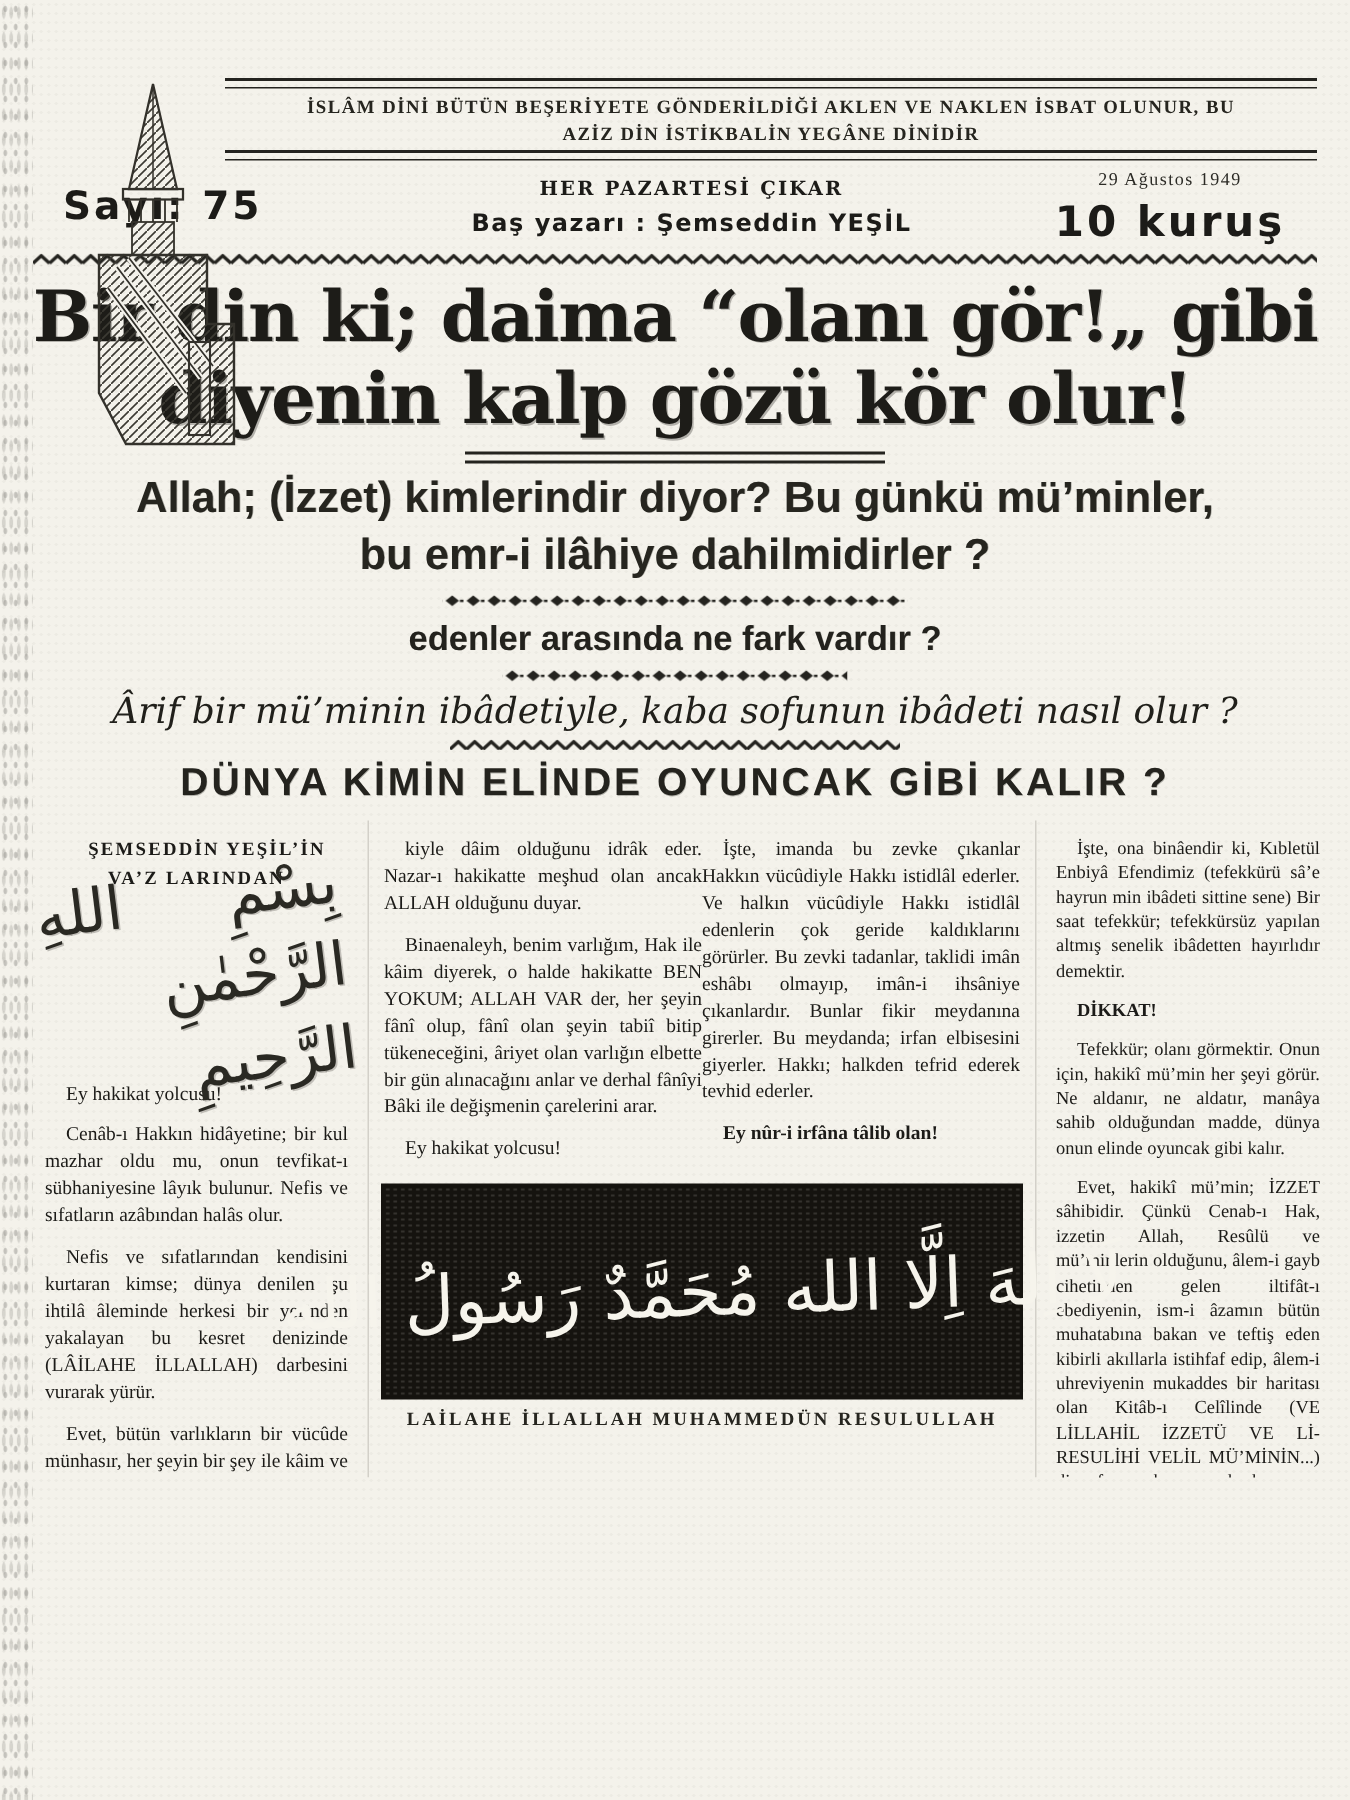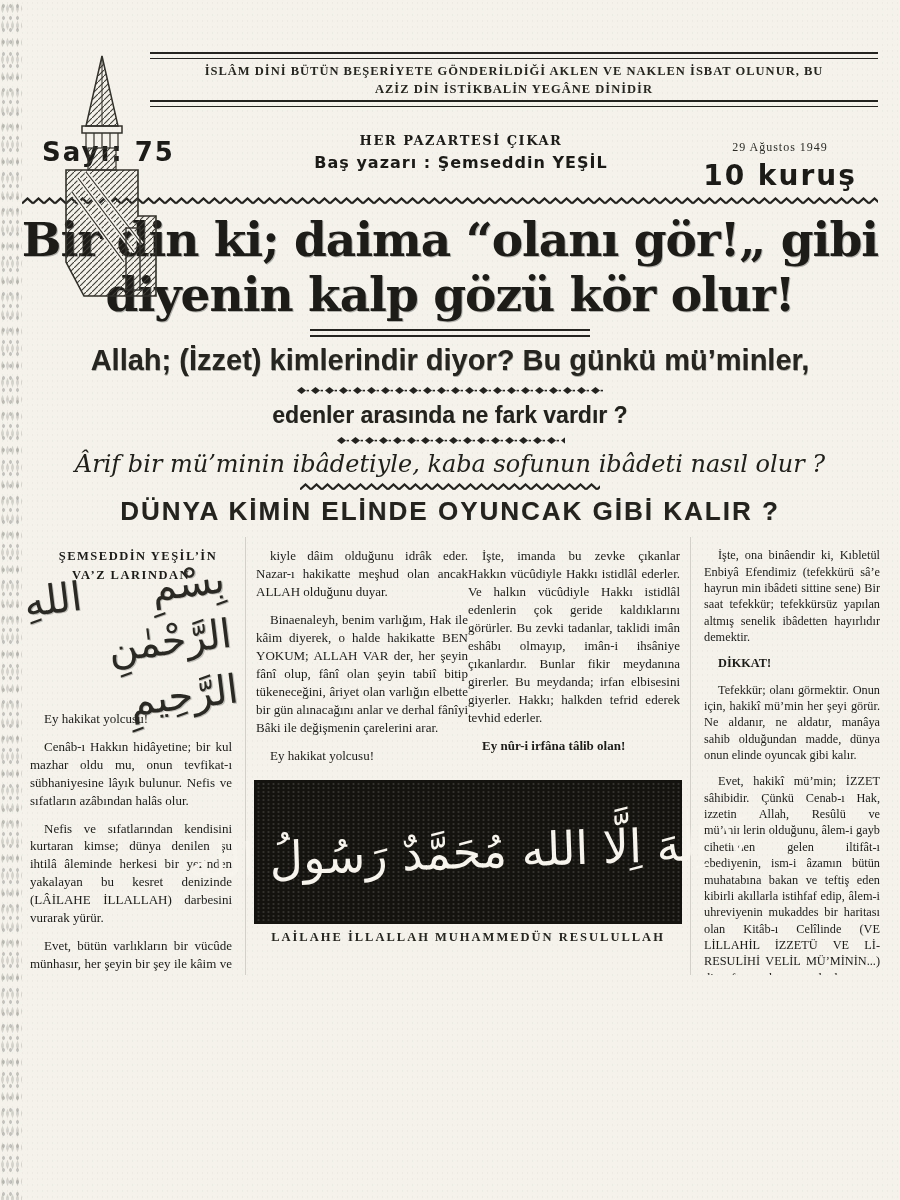--- a/index.html
+++ b/index.html
@@ -36,21 +36,21 @@
   .rule-double { border-top:2.5px solid #24231f; border-bottom:1.5px solid #24231f; height:4px; }
   .motto-band { margin:10px 0 0 150px; width:728px; }
   .motto { text-align:center; padding:3px 0 2px; font-weight:bold; font-size:12.5px; letter-spacing:1px; color:#26251f; line-height:1.45; }
 
   .info-row { margin:5px 0 0 30px; width:850px; display:flex; align-items:center; }
   .info-issue { width:200px; font-family:"DejaVu Sans", sans-serif; font-weight:bold; font-size:26px; letter-spacing:2px; padding-left:12px; }
   .info-center { flex:1; text-align:center; }
   .info-schedule { font-size:13px; font-weight:bold; letter-spacing:1.5px; font-family:"DejaVu Serif", serif; }
   .info-editor { margin-top:5px; font-size:16px; font-weight:bold; letter-spacing:1px; font-family:"DejaVu Sans", sans-serif; }
   .info-right { width:200px; text-align:center; }
-  .info-date { font-size:12px; letter-spacing:1px; color:#2c2b26;margin-top:28px; }
+  .info-date { font-size:12px; letter-spacing:1px; color:#2c2b26; }
   .info-price { margin-top:4px; font-family:"DejaVu Sans", sans-serif; font-weight:bold; font-size:28px; letter-spacing:2px; }
 
   .zigzag { display:block; margin:5px auto 0; }
 
   
   .headline { margin-top:8px; text-align:center; font-family:"DejaVu Serif", serif; font-weight:bold; font-size:47px; line-height:1.16; letter-spacing:-1px; color:#1d1c18; text-shadow:1px 1px 0 rgba(29,28,24,.3); }
   .rule-short { width:280px; margin:7px auto 5px; border-top:2px solid #24231f; border-bottom:2px solid #24231f; height:4px; }
   .subhead1 { text-align:center; font-family:"Liberation Sans", sans-serif; font-weight:bold; font-size:29px; line-height:1.3; color:#26251f; text-shadow:.5px .5px 0 rgba(38,37,31,.35); }
   .divider-diamond { display:block; margin:6px auto 5px; }
   .subhead2 { text-align:center; font-family:"Liberation Sans", sans-serif; font-size:23px; line-height:1.32; color:#23221d; font-weight:bold; text-shadow:.4px .4px 0 rgba(35,34,29,.25); }
@@ -150,20 +150,21 @@
 
   <div class="headline">
     <div>Bir din ki; daima “olanı gör!„ gibi</div>
     <div>diyenin kalp gözü kör olur!</div>
   </div>
 
   <div class="rule-short"></div>
 
   <div class="subhead1">
     <div>Allah; (İzzet) kimlerindir diyor? Bu günkü mü’minler,</div>
+    <div>bu emr-i ilâhiye dahilmidirler ?</div>
   </div>
 
   <svg class="divider-diamond" width="310" height="9">
       <rect width="310" height="9" fill="url(#pdm)"></rect>
     </svg>
 
   <div class="subhead2">
     <div>edenler arasında ne fark vardır ?</div>
   </div>
 

